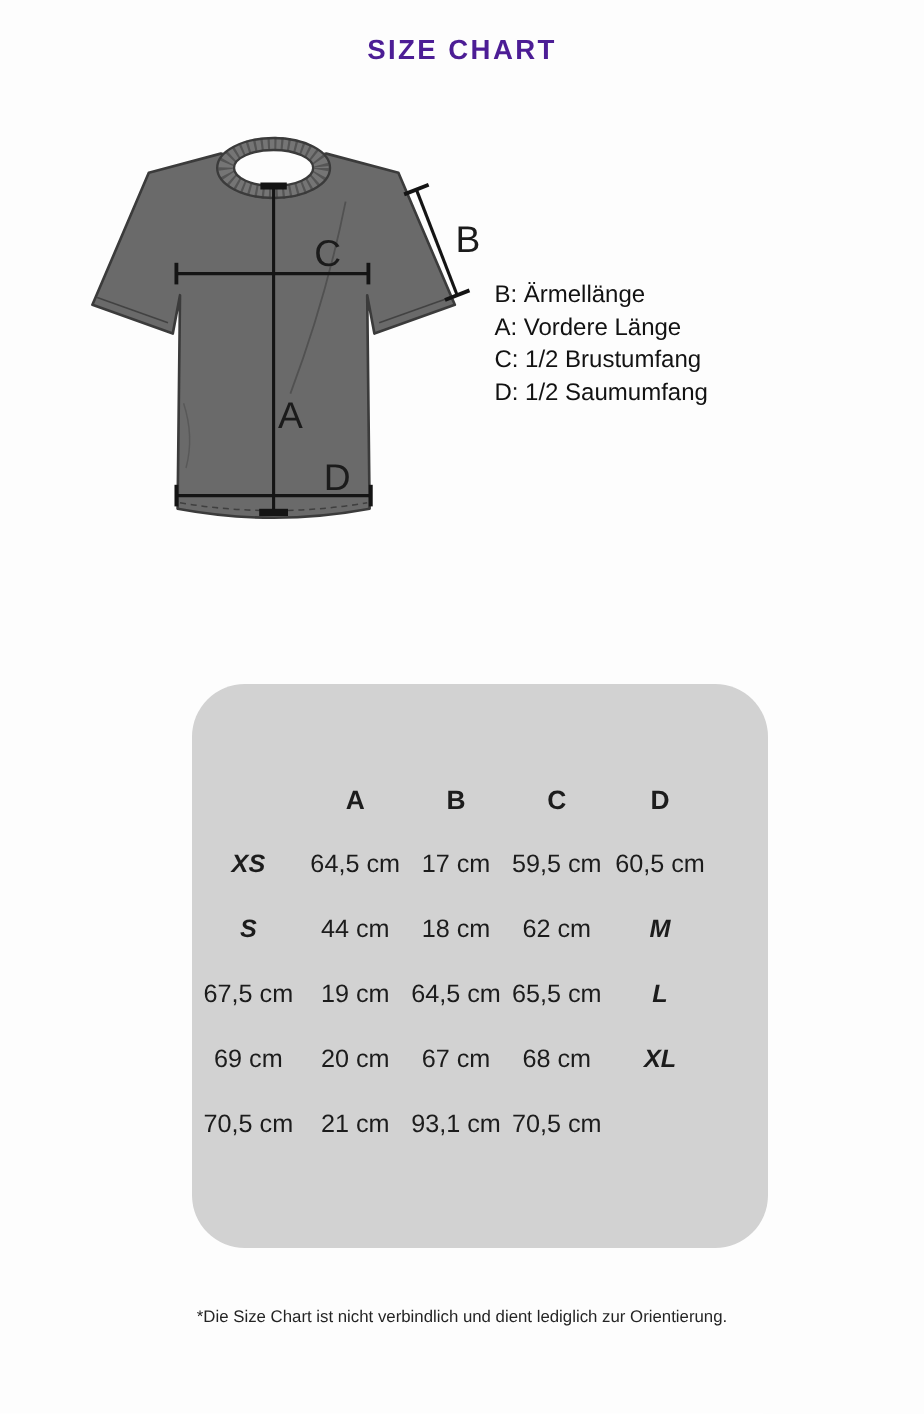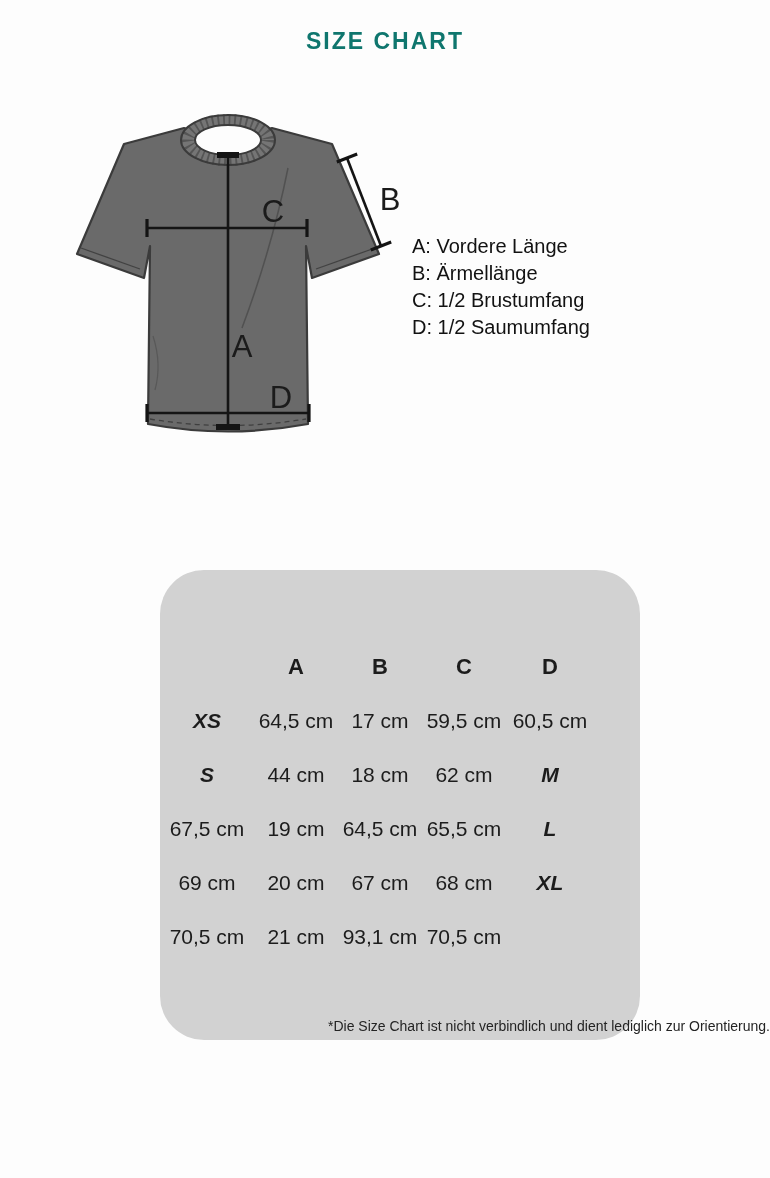--- a/index.html
+++ b/index.html
@@ -10,21 +10,21 @@
   .page{
     position:relative;
     width:770px;height:1178px;
     background:#fdfdfd;
     overflow:hidden;
   }
   .title{
     position:absolute;top:28px;left:0;width:770px;
     text-align:center;
     font-size:23px;font-weight:bold;letter-spacing:2px;
-    color:#0f766e;
+    color:#4c1d95;
   }
   .diagram-svg{
     position:absolute;left:60px;top:108px;
   }
   .legend{
     position:absolute;left:412px;top:233px;
     font-size:20px;line-height:27px;color:#121212;
   }
   .legend div{white-space:nowrap;}
   .panel{
@@ -40,22 +40,22 @@
     padding-top:70px;
   }
   .cell{
     display:flex;align-items:center;justify-content:center;
     font-size:21px;color:#1c1c1c;
     white-space:nowrap;
   }
   .cell.hdr{font-weight:bold;font-size:22px;}
   .cell.size{font-weight:bold;font-style:italic;}
   .footnote{
-    position:absolute;top:1018px;left:0;width:770px;
-    text-align:right;
+    position:absolute;top:1089px;left:0;width:770px;
+    text-align:center;
     font-size:14px;color:#242424;
   }
   .meas-label{
     font-family:"Liberation Sans","DejaVu Sans",sans-serif;
     font-size:31px;fill:#1b1b1b;
   }
 </style>
 </head>
 <body>
 
@@ -105,22 +105,22 @@
       <line x1="310.8" y1="142" x2="331.2" y2="134" stroke-width="3.2"></line>
     </g>
 
     <text class="meas-label" x="213" y="114" text-anchor="middle">C</text>
     <text class="meas-label" x="182" y="249" text-anchor="middle">A</text>
     <text class="meas-label" x="330" y="102" text-anchor="middle">B</text>
     <text class="meas-label" x="221" y="300" text-anchor="middle">D</text>
   </svg>
 
   <div class="legend">
+    <div>B: Ärmellänge</div>
     <div>A: Vordere Länge</div>
-    <div>B: Ärmellänge</div>
     <div>C: 1/2 Brustumfang</div>
     <div>D: 1/2 Saumumfang</div>
   </div>
 
   <div class="panel">
     <div class="size-table">
 
       <div class="cell"></div>
       <div class="cell hdr">A</div>
       <div class="cell hdr">B</div>

